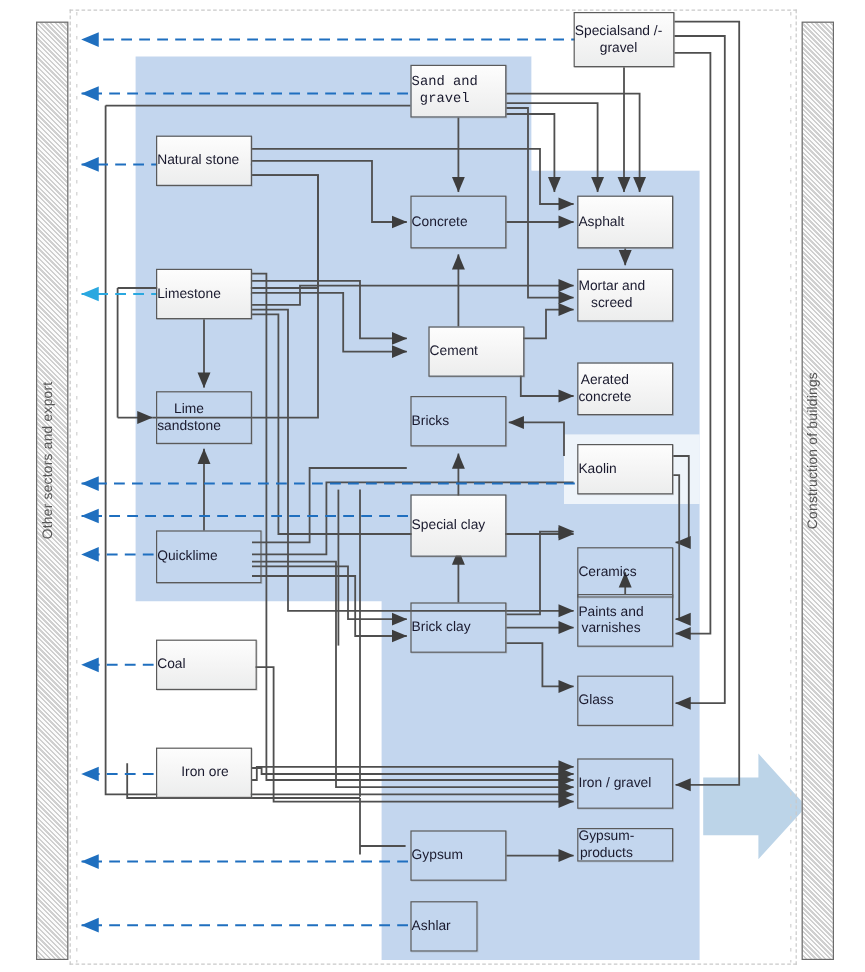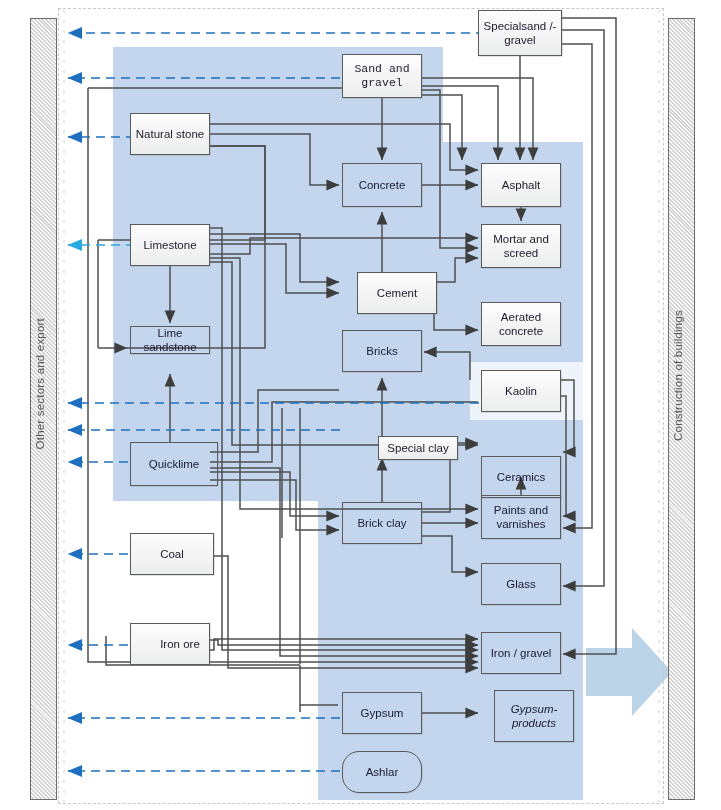--- a/index.html
+++ b/index.html
@@ -2,21 +2,21 @@
 <html><head>
 <meta charset="utf-8">
 <style>
   html,body{margin:0;padding:0;background:#fff;}
   body{width:721px;height:810px;position:relative;overflow:hidden;
        font-family:"Liberation Sans","DejaVu Sans",sans-serif;}
   #stage{position:absolute;left:0;top:0;width:721px;height:810px;}
   svg.layer{position:absolute;left:0;top:0;width:721px;height:810px;}
   .node{position:absolute;box-sizing:border-box;border:1.4px solid #5a5a5a;
         background:linear-gradient(180deg,#fdfdfd 0%,#f4f4f4 55%,#eceded 100%);
-        display:flex;align-items:center;justify-content:center;text-align:center;
+        display:flex;align-items:center;text-align:center;
         font-size:11.5px;color:#1a1a2e;line-height:1.25;
         box-shadow:0.6px 0.6px 0 rgba(120,120,120,.35);z-index:5;}
   .node.transparent{background:transparent;}
   .railbar{position:absolute;box-sizing:border-box;border:1.1px solid #6b6b6b;
         background-color:#e9e9e9;
         background-image:repeating-linear-gradient(45deg,rgba(255,255,255,.85) 0 1.4px,rgba(205,205,205,.9) 1.4px 2.8px);
         z-index:6;}
   .raillabel{position:absolute;writing-mode:vertical-rl;transform:rotate(180deg);
         font-size:11.5px;color:#555;letter-spacing:.2px;white-space:nowrap;z-index:7;}
   .outerframe{position:absolute;box-sizing:border-box;border:1px dashed #c9c9c9;z-index:1;}
@@ -175,30 +175,30 @@
       </div>
       <div class="node" style="left: 481px; top: 224px; width: 80px; height: 44px;">
         <span>Mortar and<br>screed</span>
       </div>
       <div class="node" style="left: 357px; top: 272px; width: 80px; height: 42px;">
         <span>Cement</span>
       </div>
       <div class="node" style="left: 481px; top: 302px; width: 80px; height: 44px;">
         <span>Aerated<br>concrete</span>
       </div>
-      <div class="node transparent" style="left: 130px; top: 326px; width: 80px; height: 28px;">
+      <div class="node transparent" style="left: 130px; top: 326px; width: 80px; height: 44px;">
         <span>Lime<br>sandstone</span>
       </div>
       <div class="node transparent" style="left: 342px; top: 330px; width: 80px; height: 42px;">
         <span>Bricks</span>
       </div>
       <div class="node" style="left: 481px; top: 370px; width: 80px; height: 42px;">
         <span>Kaolin</span>
       </div>
-      <div class="node" style="left: 342px; top: 436px; width: 80px; height: 24px; margin-left: 36px;">
+      <div class="node" style="left: 342px; top: 412px; width: 80px; height: 52px;">
         <span>Special clay</span>
       </div>
       <div class="node transparent" style="left: 130px; top: 442px; width: 88px; height: 44px;">
         <span>Quicklime</span>
       </div>
       <div class="node transparent" style="left: 481px; top: 456px; width: 80px; height: 42px;">
         <span>Ceramics</span>
       </div>
       <div class="node transparent" style="left: 481px; top: 495px; width: 80px; height: 44px;">
         <span>Paints and<br>varnishes</span>
@@ -214,21 +214,21 @@
       </div>
       <div class="node" style="left: 130px; top: 623px; width: 80px; height: 42px; padding-left: 20px;">
         <span>Iron ore</span>
       </div>
       <div class="node transparent" style="left: 481px; top: 632px; width: 80px; height: 42px;">
         <span>Iron / gravel</span>
       </div>
       <div class="node transparent" style="left: 342px; top: 692px; width: 80px; height: 42px;">
         <span>Gypsum</span>
       </div>
-      <div class="node transparent" style="left: 494px; top: 690px; width: 80px; height: 52px; font-style: italic;">
+      <div class="node transparent" style="left: 481px; top: 690px; width: 80px; height: 28px;">
         <span>Gypsum-<br>products</span>
       </div>
-      <div class="node transparent" style="left: 342px; top: 751px; width: 80px; height: 42px; border-radius: 17px;">
+      <div class="node transparent" style="left: 342px; top: 751px; width: 56px; height: 42px;">
         <span>Ashlar</span>
       </div>
     </div>
 
 </div>
 
 </body></html>

